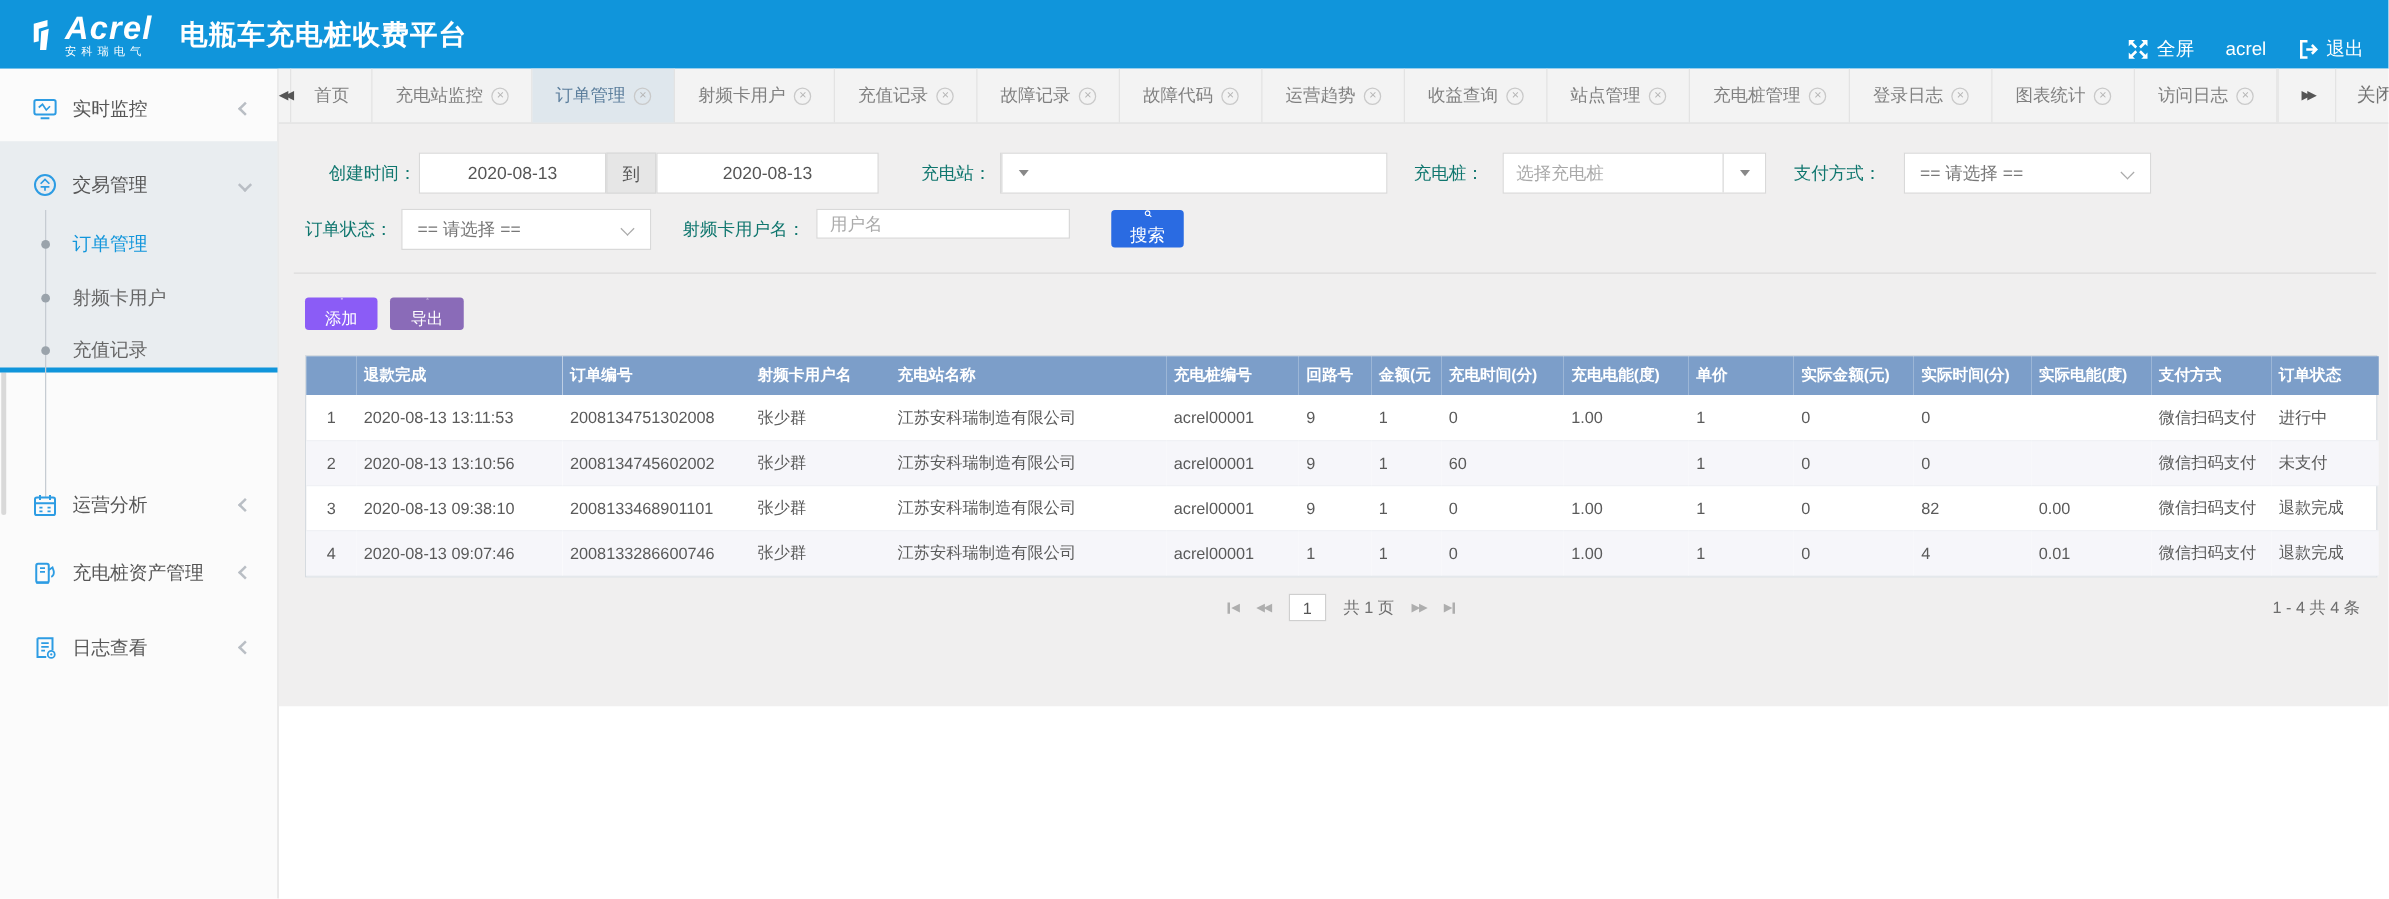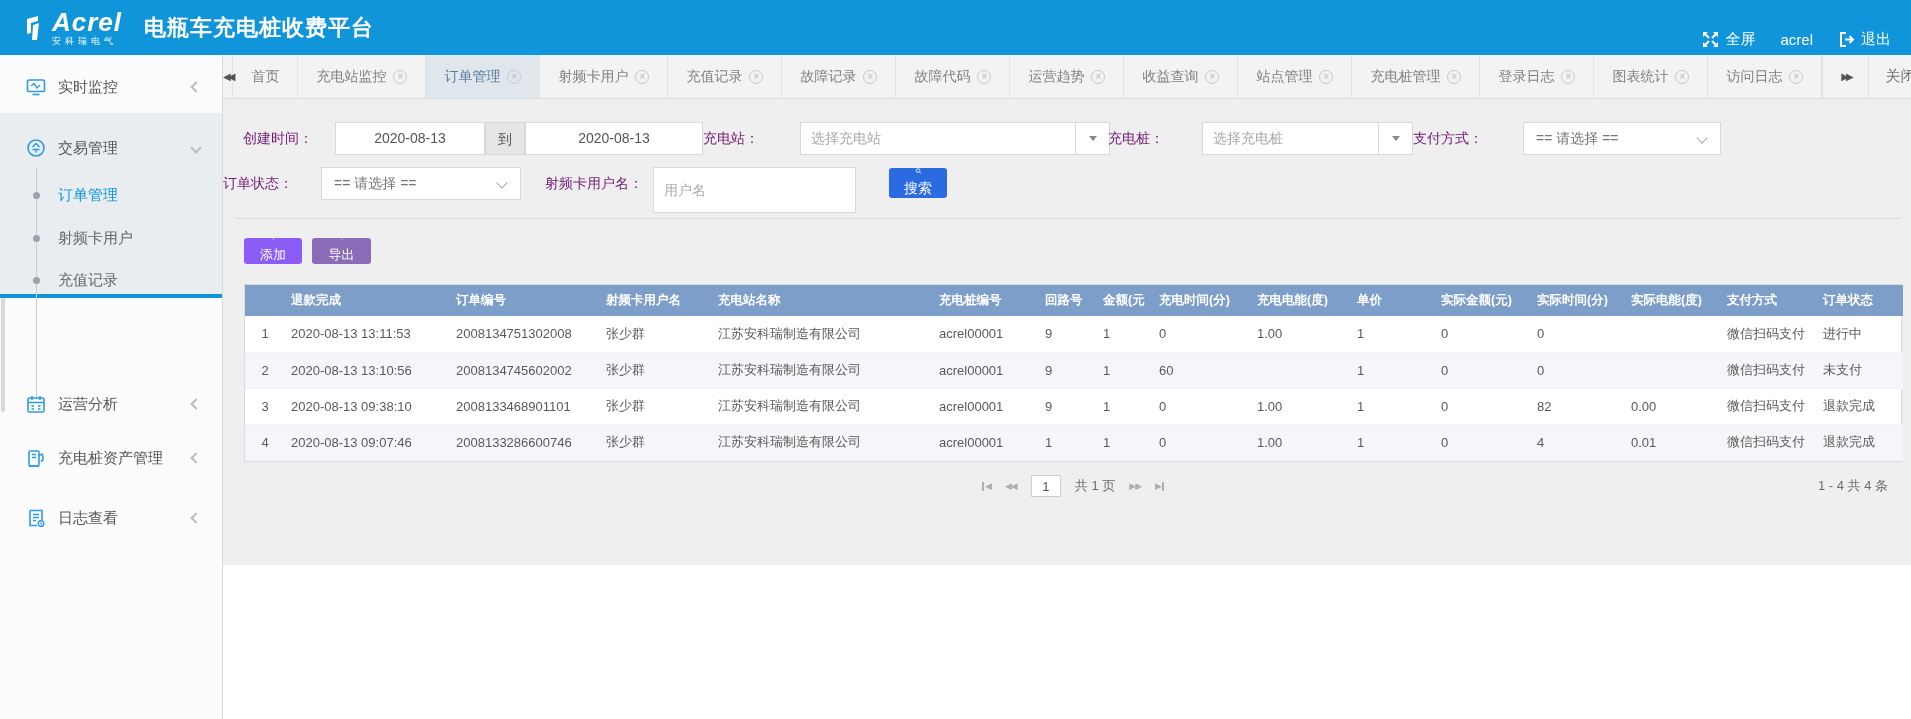--- a/index.html
+++ b/index.html
@@ -43,31 +43,31 @@
   .tab.active { background:#dfe7ed; color:#5b7e9c; }
   .tclose { width:14px; height:14px; border-radius:50%; border:1px solid #c9c9c9; color:#b5b5b5; font-size:10px; line-height:12px; text-align:center; display:inline-block; }
   .tab-right { margin-left:auto; display:flex; align-items:stretch; }
   .tmore { width:46px; display:flex; align-items:center; justify-content:center; color:#555; font-size:10px; letter-spacing:-3px; border-left:1px solid #e3e3e3; cursor:pointer; }
   .tcloseall { display:flex; align-items:center; padding-left:16px; font-size:15px; color:#737373; border-left:1px solid #e3e3e3; width:70px; overflow:hidden; white-space:nowrap; cursor:pointer; }
 
   
   .panel { position:absolute; left:0; top:44px; right:0; height:466px; background:#f0efef; }
   .frow { position:absolute; left:0; right:0; height:33px; }
   .frow1 { top:23px; } .frow2 { top:68px; }
-  .flbl { position:absolute; top:0; height:33px; line-height:33px; font-size:14px; color:#701a75; white-space:nowrap; }
+  .flbl { position:absolute; top:0; height:33px; line-height:33px; font-size:14px; color:#0f766e; text-align:right; white-space:nowrap; }
   .fin { position:absolute; top:0; height:33px; background:#fff; border:1px solid #d9d9d9; font-size:14px; color:#555; }
   .fin.date { text-align:center; line-height:31px; }
   .addon { position:absolute; top:0; height:33px; line-height:33px; text-align:center; background:#e6e6e6; border:1px solid #d9d9d9; font-size:14px; color:#555; }
   .combo { position:absolute; top:0; height:33px; background:#fff; border:1px solid #d9d9d9; display:flex; }
   .combo .cbtxt { flex:1; line-height:31px; padding-left:10px; font-size:14px; color:#a9a9a9; }
   .combo .cbbtn { width:34px; border-left:1px solid #d9d9d9; display:flex; align-items:center; justify-content:center; cursor:pointer; }
   .tri-down { width:0; height:0; border-left:4px solid transparent; border-right:4px solid transparent; border-top:5px solid #888; }
   .fsel { position:absolute; top:0; height:33px; background:#fff; border:1px solid #d9d9d9; line-height:31px; padding-left:12px; font-size:14px; color:#777; cursor:pointer; }
   .fsel .chev { position:absolute; right:14px; top:11px; border-color:#aaa; border-width:1.5px; }
-  .ftext { position:absolute; top:0; height:46px; background:#fff; border:1px solid #d9d9d9; padding-left:10px; font-size:14px; color:#ef4444; outline:none; }
+  .ftext { position:absolute; top:0; height:24px; background:#fff; border:1px solid #d9d9d9; padding-left:10px; font-size:14px; color:#ef4444; outline:none; }
   .ftext::placeholder { color:#ababab; }
   .btn { display:flex; align-items:center; justify-content:center; gap:6px; color:#fff; font-size:14px; border:none; border-radius:3px; cursor:pointer;flex-direction:column; }
   .btn-search { position:absolute; left:666px; top:1px; width:58px; height:30px; background:#2a6be2; }
   .divider { position:absolute; left:12px; right:10px; top:119px; height:1px; background:#dcdcdc; }
   .toolbar { position:absolute; left:21px; top:139px; height:26px; display:flex; gap:10px; }
   .btn-add { width:58px; height:26px; background:#8b5cf6; font-size:13px; }
   .btn-export { width:59px; height:26px; background:#8a6bb8; font-size:13px; }
 
   
   .gridwrap { position:absolute; left:21px; top:185px; width:1658px; background:#fff; border:1px solid #d6dbe0; }
@@ -266,21 +266,20 @@
 
     <div class="panel">
 
       <div class="frow frow1">
         <span class="flbl" style="left:20px;width:90px">创建时间：</span>
         <div class="fin date" style="left:112px;width:150px">2020-08-13</div>
         <div class="addon" style="left:262px;width:40px">到</div>
         <div class="fin date" style="left:302px;width:178px">2020-08-13</div>
         <span class="flbl" style="left:480px;width:90px">充电站：</span>
         <div class="combo" style="left:577px;width:310px">
-          <span class="cbtxt">选择充电站</span>
           <span class="cbbtn">
               <span class="tri-down"></span>
             </span>
         </div>
         <span class="flbl" style="left:885px;width:79px">充电桩：</span>
         <div class="combo" style="left:979px;width:211px">
           <span class="cbtxt">选择充电桩</span>
           <span class="cbbtn">
               <span class="tri-down"></span>
             </span>

